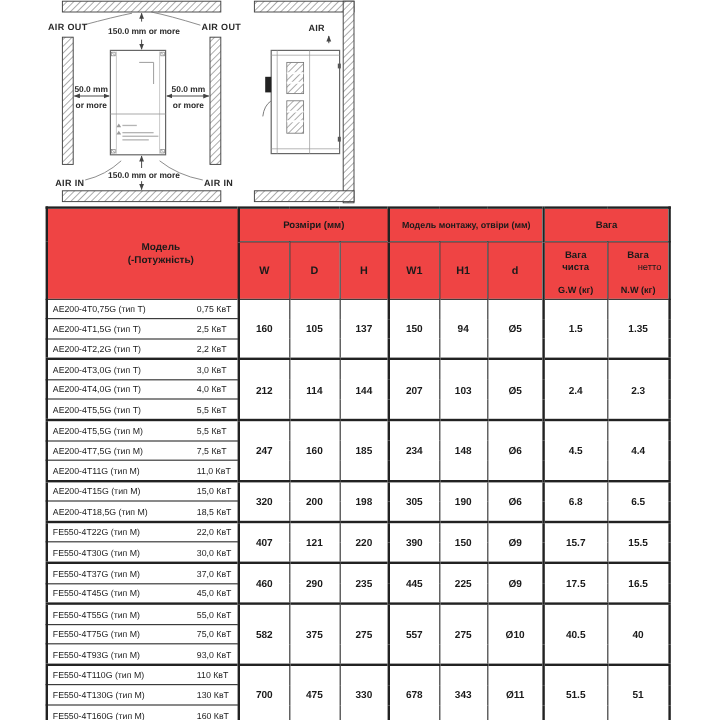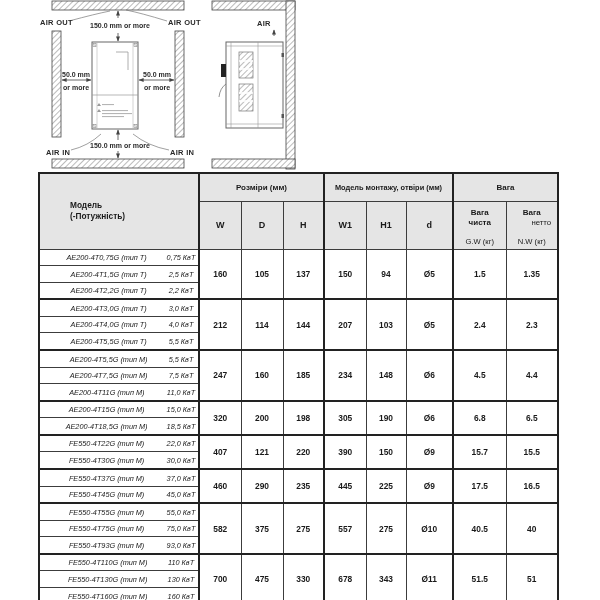--- a/index.html
+++ b/index.html
@@ -10,35 +10,35 @@
   }
   .page { position:absolute; inset:0; }
   svg.diagram { position:absolute; left:0; top:0; }
   svg text { font-family:"Liberation Sans", sans-serif; fill:#2a2a2a; }
   .dimtxt  { font-size:7px; font-weight:600; }
   .airtxt  { font-size:7.5px; font-weight:600; letter-spacing:.3px; }
 
   .table-wrap { position:absolute; left:38px; top:172px; width:519px; }
   table { border-collapse:collapse; table-layout:fixed; width:519px; border:2px solid #222; }
   th, td { border:1px solid #3c3c3c; padding:0; overflow:hidden; white-space:nowrap; }
-  thead th { background:#e5e5e5; font-weight:bold; font-size:8px; }
+  thead th { background:#ef4444; font-weight:bold; font-size:8px; }
   tr.hr1 { height:28px; }
   tr.hr2 { height:48px; }
   tbody tr { height:15.7px; }
   .sec { border-left:2px solid #222 !important; }
   tr.gs > td { border-top:2px solid #222; }
-  th.model-h { text-align:left; padding-left:30px; font-size:8.3px; line-height:1.4; }
+  th.model-h { text-align:center; padding-left:30px; font-size:8.3px; line-height:1.4; }
   th.grp  { font-size:8px; }
   th.grp2 { font-size:7.4px; }
   th.colL { font-size:9px; }
   th.wcell { vertical-align:top; }
   .vw { height:46px; display:flex; flex-direction:column; align-items:center; padding-top:6px; box-sizing:border-box; line-height:1.25; }
-  .vw .sub { margin-top:auto; font-weight:normal; font-size:7.6px; padding-bottom:1px; }
+  .vw .sub { margin-top:auto; font-weight:bold; font-size:7.6px; padding-bottom:1px; }
   .vw .reg { font-weight:normal; font-size:7.8px;margin-left:19px; }
-  td.model-cell { font-size:7.3px; text-align:center; line-height:15px;font-style:italic; }
+  td.model-cell { font-size:7.3px; text-align:left; line-height:15px; }
   td.model-cell .mn { display:inline-block; width:120px; padding-left:4px; vertical-align:middle; }
   td.model-cell .pw { display:inline-block; vertical-align:middle; }
   td.num { text-align:center; font-size:8.4px; font-weight:bold; }
 </style>
 </head>
 <body>
 
 <div class="page">
 
   <svg class="diagram" width="600" height="172" viewBox="0 0 600 172">

